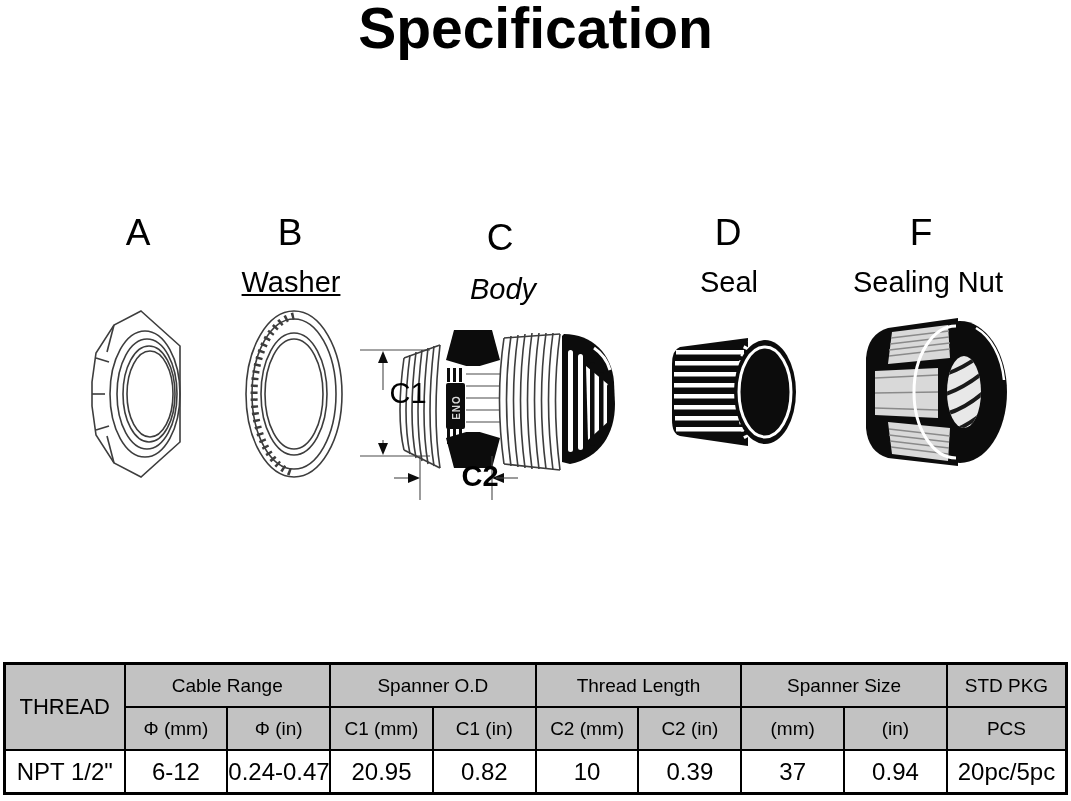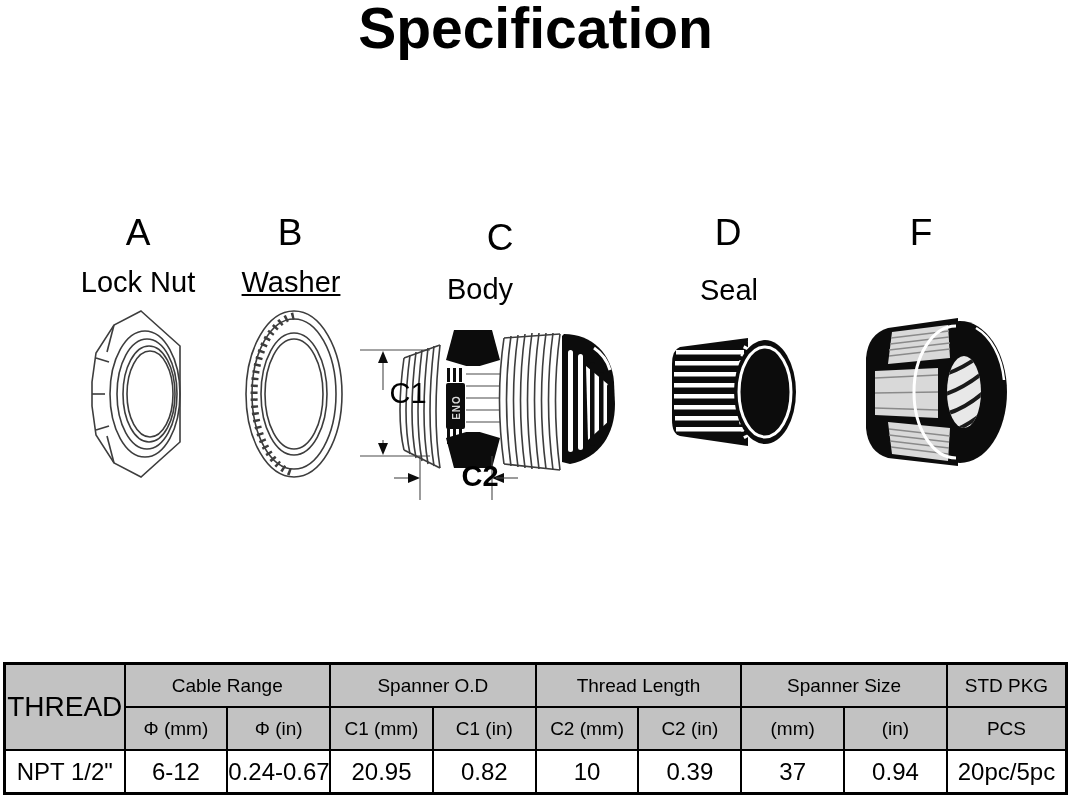--- a/index.html
+++ b/index.html
@@ -31,40 +31,40 @@
   
   table.spec{
     position:absolute;left:3px;top:662px;width:1065px;
     border-collapse:collapse;table-layout:fixed;border:3px solid #000;
   }
   table.spec th, table.spec td{
     border:2px solid #000;text-align:center;vertical-align:middle;
     padding:0;height:41px;font-weight:400;overflow:hidden;white-space:nowrap;
   }
   table.spec thead th{background:#c2c2c2;font-size:19px;}
-  table.spec .corner{font-size:28px;}
+  table.spec .corner{font-size:22px;}
   table.spec tbody td{background:#ffffff;font-size:24px;}
 </style>
 </head>
 <body>
 
 <div class="canvas">
 
   <div class="abs page-title">Specification</div>
 
   <div class="abs hcenter part-letter" style="left:138px;top:213px;">A</div>
   <div class="abs hcenter part-letter" style="left:290px;top:213px;">B</div>
   <div class="abs hcenter part-letter" style="left:500px;top:218px;">C</div>
   <div class="abs hcenter part-letter" style="left:728px;top:213px;">D</div>
   <div class="abs hcenter part-letter" style="left:921px;top:213px;">F</div>
 
-  <div class="abs hcenter part-name" style="left:138px;top:266px;">Lock Nut</div>
   <div class="abs hcenter part-name" style="left:291px;top:266px;text-decoration:underline;">Washer</div>
-  <div class="abs hcenter part-name" style="left:480px;top:273px;">Body</div>
-  <div class="abs hcenter part-name" style="left:729px;top:266px;margin-top:8px;">Seal</div>
+  <div class="abs hcenter part-name" style="left:503px;top:273px;font-style:italic;">Body</div>
+  <div class="abs hcenter part-name" style="left:729px;top:266px;">Seal</div>
+  <div class="abs hcenter part-name" style="left:928px;top:266px;">Sealing Nut</div>
 
   <svg class="abs" style="left:83px;top:306px;" width="112" height="176" viewBox="0 0 112 176">
     <path class="line" d="M58,5 L97,40 L97,136 L58,171 L31,157 L13,129 L9,100 L9,76 L13,47 L31,19 Z"></path>
     <path class="line" d="M31,19 L24,46"></path>
     <path class="line" d="M13,52 L26,56"></path>
     <path class="line" d="M31,157 L24,130"></path>
     <path class="line" d="M13,124 L26,120"></path>
     <path class="line" d="M9,88 L22,88"></path>
     <ellipse class="line" cx="62" cy="88" rx="35" ry="63"></ellipse>
     <ellipse class="line" cx="64" cy="88" rx="30" ry="55"></ellipse>
@@ -255,21 +255,21 @@
         <th>C2 (in)</th>
         <th>(mm)</th>
         <th>(in)</th>
         <th>PCS</th>
       </tr>
     </thead>
     <tbody>
       <tr>
         <td>NPT 1/2"</td>
         <td>6-12</td>
-        <td>0.24-0.67</td>
+        <td>0.24-0.47</td>
         <td>20.95</td>
         <td>0.82</td>
         <td>10</td>
         <td>0.39</td>
         <td>37</td>
         <td>0.94</td>
         <td>20pc/5pc</td>
       </tr>
     </tbody>
   </table>

